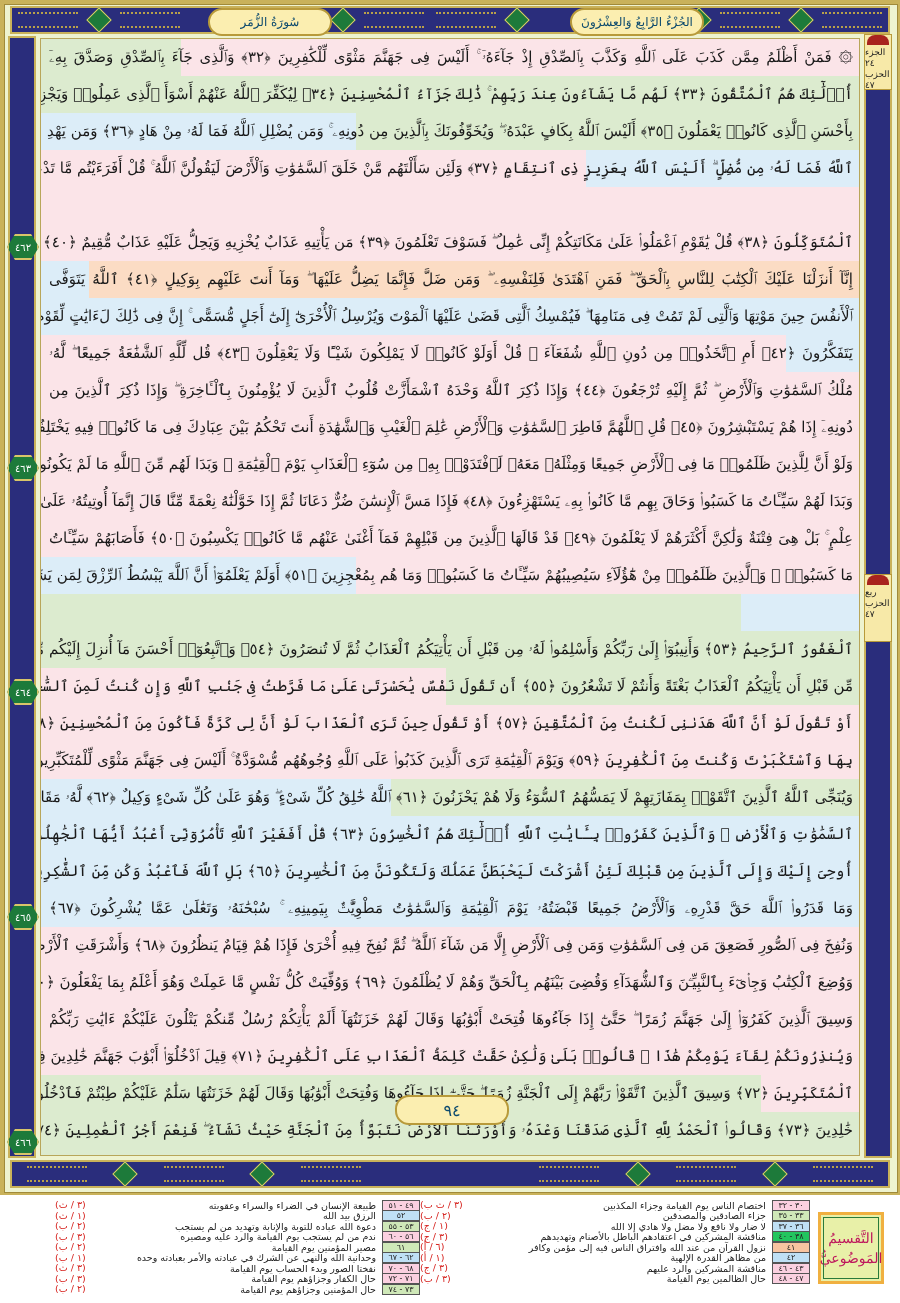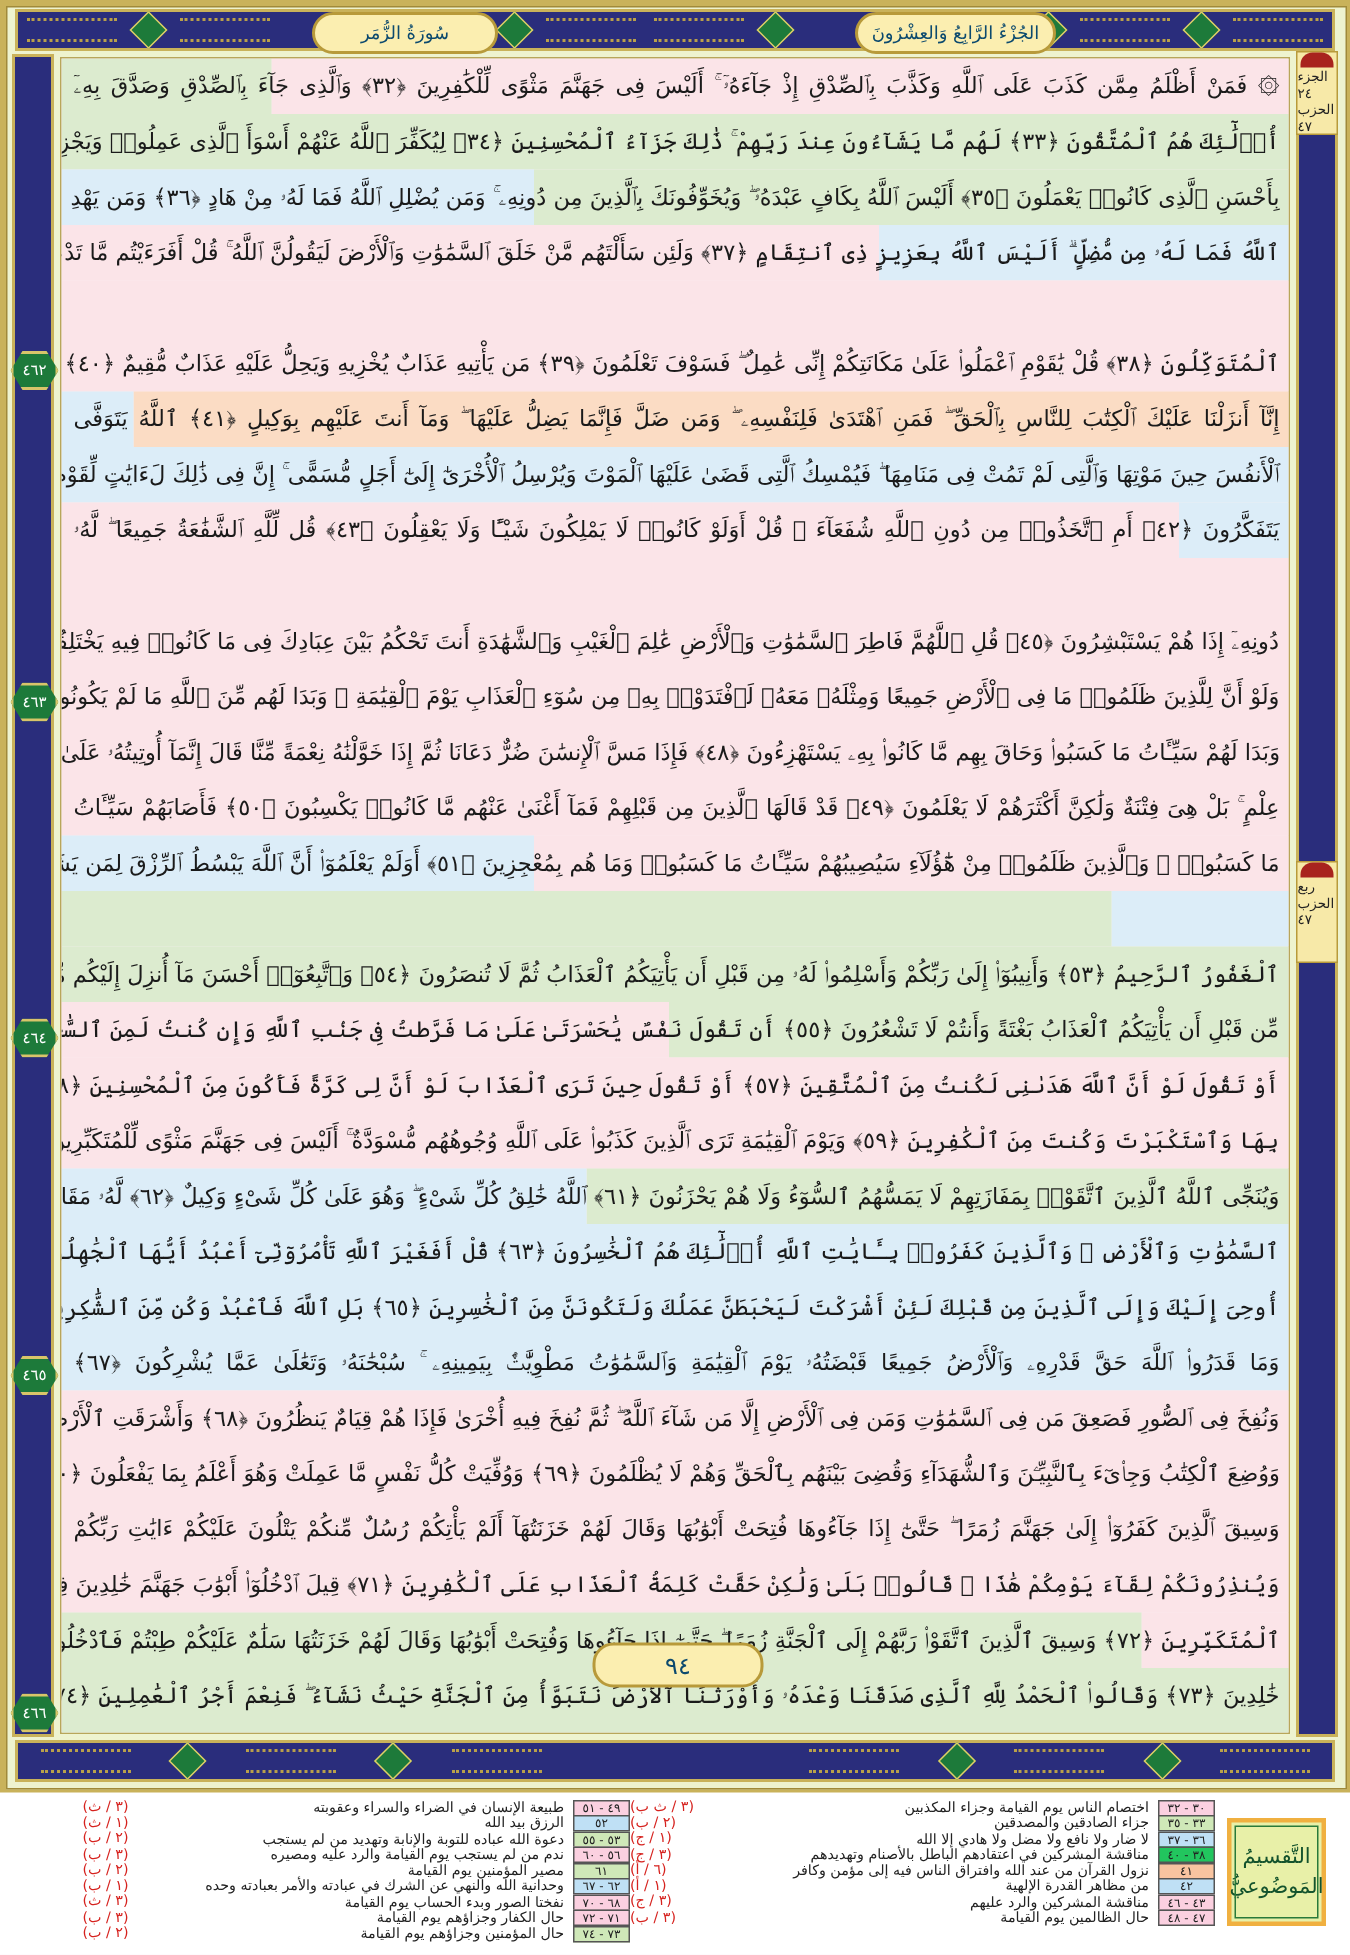--- a/index.html
+++ b/index.html
@@ -26,21 +26,21 @@
   .c-pink{background:#fbe4e8;}
   .c-green{background:#dcebcf;}
   .c-blue{background:#dcedf8;}
   .c-orange{background:#fbdcc4;}
   .line{position:absolute;left:0;width:820px;height:37px;direction:rtl;text-align:justify;text-align-last:justify;font-family:"DejaVu Serif",serif;font-size:15px;line-height:37px;color:#1a1a1a;padding:0 8px;box-sizing:border-box;white-space:nowrap;overflow:hidden;}
   .legend{position:absolute;top:1200px;font-family:"DejaVu Sans",sans-serif;font-size:9.5px;color:#222;direction:rtl;}
   .legend-row{display:flex;align-items:center;height:10.5px;white-space:nowrap;}
   .legend-range{display:inline-block;width:36px;height:9px;border:1px solid #555;font-size:8px;text-align:center;line-height:9px;margin-left:6px;direction:ltr;}
   .legend-ref{position:absolute;font-size:9.5px;color:#d6221e;direction:ltr;}
   .legend-ref div{height:10.5px;line-height:10.5px;white-space:nowrap;}
-  .topic-box{position:absolute;left:818px;top:1212px;width:66px;height:72px;background:#e8f0a8;border:3px solid #f0b040;outline:1px solid #2a7a3a;outline-offset:-6px;box-sizing:border-box;display:flex;align-items:center;justify-content:center;text-align:center;font-family:"DejaVu Serif",serif;font-size:14px;line-height:20px;color:#14532d;}
+  .topic-box{position:absolute;left:818px;top:1212px;width:66px;height:72px;background:#e8f0a8;border:3px solid #f0b040;outline:1px solid #2a7a3a;outline-offset:-6px;box-sizing:border-box;display:flex;align-items:center;justify-content:center;text-align:center;font-family:"DejaVu Serif",serif;font-size:14px;line-height:20px;color:#be185d;}
 </style>
 </head>
 <body>
 
 <div class="frame">
   <div class="frame-inner"></div>
   <div class="band-top">
     <span class="vine"></span>
     <span class="hex"></span>
     <span class="vine"></span>
@@ -126,20 +126,21 @@
   <div class="seg c-green" style="left:0;top:1073px;width:820px;height:45px;"></div>
 
   <div class="line" style="top:0px;">۞ فَمَنْ أَظْلَمُ مِمَّن كَذَبَ عَلَى ٱللَّهِ وَكَذَّبَ بِٱلصِّدْقِ إِذْ جَآءَهُۥٓ ۚ أَلَيْسَ فِى جَهَنَّمَ مَثْوًى لِّلْكَٰفِرِينَ ﴿٣٢﴾ وَٱلَّذِى جَآءَ بِٱلصِّدْقِ وَصَدَّقَ بِهِۦٓ</div>
   <div class="line" style="top:37px;">أُو۟لَٰٓئِكَ هُمُ ٱلْمُتَّقُونَ ﴿٣٣﴾ لَهُم مَّا يَشَآءُونَ عِندَ رَبِّهِمْ ۚ ذَٰلِكَ جَزَآءُ ٱلْمُحْسِنِينَ ﴿٣٤﴾ لِيُكَفِّرَ ٱللَّهُ عَنْهُمْ أَسْوَأَ ٱلَّذِى عَمِلُوا۟ وَيَجْزِيَهُمْ أَجْرَهُم</div>
   <div class="line" style="top:74px;">بِأَحْسَنِ ٱلَّذِى كَانُوا۟ يَعْمَلُونَ ﴿٣٥﴾ أَلَيْسَ ٱللَّهُ بِكَافٍ عَبْدَهُۥ ۖ وَيُخَوِّفُونَكَ بِٱلَّذِينَ مِن دُونِهِۦ ۚ وَمَن يُضْلِلِ ٱللَّهُ فَمَا لَهُۥ مِنْ هَادٍ ﴿٣٦﴾ وَمَن يَهْدِ</div>
   <div class="line" style="top:111px;">ٱللَّهُ فَمَا لَهُۥ مِن مُّضِلٍّ ۗ أَلَيْسَ ٱللَّهُ بِعَزِيزٍ ذِى ٱنتِقَامٍ ﴿٣٧﴾ وَلَئِن سَأَلْتَهُم مَّنْ خَلَقَ ٱلسَّمَٰوَٰتِ وَٱلْأَرْضَ لَيَقُولُنَّ ٱللَّهُ ۚ قُلْ أَفَرَءَيْتُم مَّا تَدْعُونَ</div>
   <div class="line" style="top:185px;">ٱلْمُتَوَكِّلُونَ ﴿٣٨﴾ قُلْ يَٰقَوْمِ ٱعْمَلُوا۟ عَلَىٰ مَكَانَتِكُمْ إِنِّى عَٰمِلٌ ۖ فَسَوْفَ تَعْلَمُونَ ﴿٣٩﴾ مَن يَأْتِيهِ عَذَابٌ يُخْزِيهِ وَيَحِلُّ عَلَيْهِ عَذَابٌ مُّقِيمٌ ﴿٤٠﴾</div>
   <div class="line" style="top:222px;">إِنَّآ أَنزَلْنَا عَلَيْكَ ٱلْكِتَٰبَ لِلنَّاسِ بِٱلْحَقِّ ۖ فَمَنِ ٱهْتَدَىٰ فَلِنَفْسِهِۦ ۖ وَمَن ضَلَّ فَإِنَّمَا يَضِلُّ عَلَيْهَا ۖ وَمَآ أَنتَ عَلَيْهِم بِوَكِيلٍ ﴿٤١﴾ ٱللَّهُ يَتَوَفَّى</div>
   <div class="line" style="top:259px;">ٱلْأَنفُسَ حِينَ مَوْتِهَا وَٱلَّتِى لَمْ تَمُتْ فِى مَنَامِهَا ۖ فَيُمْسِكُ ٱلَّتِى قَضَىٰ عَلَيْهَا ٱلْمَوْتَ وَيُرْسِلُ ٱلْأُخْرَىٰٓ إِلَىٰٓ أَجَلٍ مُّسَمًّى ۚ إِنَّ فِى ذَٰلِكَ لَءَايَٰتٍ لِّقَوْمٍ</div>
   <div class="line" style="top:296px;">يَتَفَكَّرُونَ ﴿٤٢﴾ أَمِ ٱتَّخَذُوا۟ مِن دُونِ ٱللَّهِ شُفَعَآءَ ۚ قُلْ أَوَلَوْ كَانُوا۟ لَا يَمْلِكُونَ شَيْـًٔا وَلَا يَعْقِلُونَ ﴿٤٣﴾ قُل لِّلَّهِ ٱلشَّفَٰعَةُ جَمِيعًا ۖ لَّهُۥ</div>
+  <div class="line" style="top:333px;">مُلْكُ ٱلسَّمَٰوَٰتِ وَٱلْأَرْضِ ۖ ثُمَّ إِلَيْهِ تُرْجَعُونَ ﴿٤٤﴾ وَإِذَا ذُكِرَ ٱللَّهُ وَحْدَهُ ٱشْمَأَزَّتْ قُلُوبُ ٱلَّذِينَ لَا يُؤْمِنُونَ بِٱلْـَٔاخِرَةِ ۖ وَإِذَا ذُكِرَ ٱلَّذِينَ مِن</div>
   <div class="line" style="top:370px;">دُونِهِۦٓ إِذَا هُمْ يَسْتَبْشِرُونَ ﴿٤٥﴾ قُلِ ٱللَّهُمَّ فَاطِرَ ٱلسَّمَٰوَٰتِ وَٱلْأَرْضِ عَٰلِمَ ٱلْغَيْبِ وَٱلشَّهَٰدَةِ أَنتَ تَحْكُمُ بَيْنَ عِبَادِكَ فِى مَا كَانُوا۟ فِيهِ يَخْتَلِفُونَ ﴿٤٦﴾</div>
   <div class="line" style="top:407px;">وَلَوْ أَنَّ لِلَّذِينَ ظَلَمُوا۟ مَا فِى ٱلْأَرْضِ جَمِيعًا وَمِثْلَهُۥ مَعَهُۥ لَٱفْتَدَوْا۟ بِهِۦ مِن سُوٓءِ ٱلْعَذَابِ يَوْمَ ٱلْقِيَٰمَةِ ۚ وَبَدَا لَهُم مِّنَ ٱللَّهِ مَا لَمْ يَكُونُوا۟ يَحْتَسِبُونَ ﴿٤٧﴾</div>
   <div class="line" style="top:444px;">وَبَدَا لَهُمْ سَيِّـَٔاتُ مَا كَسَبُوا۟ وَحَاقَ بِهِم مَّا كَانُوا۟ بِهِۦ يَسْتَهْزِءُونَ ﴿٤٨﴾ فَإِذَا مَسَّ ٱلْإِنسَٰنَ ضُرٌّ دَعَانَا ثُمَّ إِذَا خَوَّلْنَٰهُ نِعْمَةً مِّنَّا قَالَ إِنَّمَآ أُوتِيتُهُۥ عَلَىٰ</div>
   <div class="line" style="top:481px;">عِلْمٍ ۚ بَلْ هِىَ فِتْنَةٌ وَلَٰكِنَّ أَكْثَرَهُمْ لَا يَعْلَمُونَ ﴿٤٩﴾ قَدْ قَالَهَا ٱلَّذِينَ مِن قَبْلِهِمْ فَمَآ أَغْنَىٰ عَنْهُم مَّا كَانُوا۟ يَكْسِبُونَ ﴿٥٠﴾ فَأَصَابَهُمْ سَيِّـَٔاتُ</div>
   <div class="line" style="top:518px;">مَا كَسَبُوا۟ ۚ وَٱلَّذِينَ ظَلَمُوا۟ مِنْ هَٰٓؤُلَآءِ سَيُصِيبُهُمْ سَيِّـَٔاتُ مَا كَسَبُوا۟ وَمَا هُم بِمُعْجِزِينَ ﴿٥١﴾ أَوَلَمْ يَعْلَمُوٓا۟ أَنَّ ٱللَّهَ يَبْسُطُ ٱلرِّزْقَ لِمَن يَشَآءُ وَيَقْدِرُ ۚ إِنَّ فِى</div>
   <div class="line" style="top:592px;">ٱلْغَفُورُ ٱلرَّحِيمُ ﴿٥٣﴾ وَأَنِيبُوٓا۟ إِلَىٰ رَبِّكُمْ وَأَسْلِمُوا۟ لَهُۥ مِن قَبْلِ أَن يَأْتِيَكُمُ ٱلْعَذَابُ ثُمَّ لَا تُنصَرُونَ ﴿٥٤﴾ وَٱتَّبِعُوٓا۟ أَحْسَنَ مَآ أُنزِلَ إِلَيْكُم مِّن رَّبِّكُم</div>
   <div class="line" style="top:629px;">مِّن قَبْلِ أَن يَأْتِيَكُمُ ٱلْعَذَابُ بَغْتَةً وَأَنتُمْ لَا تَشْعُرُونَ ﴿٥٥﴾ أَن تَقُولَ نَفْسٌ يَٰحَسْرَتَىٰ عَلَىٰ مَا فَرَّطتُ فِى جَنۢبِ ٱللَّهِ وَإِن كُنتُ لَمِنَ ٱلسَّٰخِرِينَ ﴿٥٦﴾</div>
   <div class="line" style="top:666px;">أَوْ تَقُولَ لَوْ أَنَّ ٱللَّهَ هَدَىٰنِى لَكُنتُ مِنَ ٱلْمُتَّقِينَ ﴿٥٧﴾ أَوْ تَقُولَ حِينَ تَرَى ٱلْعَذَابَ لَوْ أَنَّ لِى كَرَّةً فَأَكُونَ مِنَ ٱلْمُحْسِنِينَ ﴿٥٨﴾ بَلَىٰ قَدْ جَآءَتْكَ ءَايَٰتِى فَكَذَّبْتَ</div>
   <div class="line" style="top:703px;">بِهَا وَٱسْتَكْبَرْتَ وَكُنتَ مِنَ ٱلْكَٰفِرِينَ ﴿٥٩﴾ وَيَوْمَ ٱلْقِيَٰمَةِ تَرَى ٱلَّذِينَ كَذَبُوا۟ عَلَى ٱللَّهِ وُجُوهُهُم مُّسْوَدَّةٌ ۚ أَلَيْسَ فِى جَهَنَّمَ مَثْوًى لِّلْمُتَكَبِّرِينَ ﴿٦٠﴾</div>
   <div class="line" style="top:740px;">وَيُنَجِّى ٱللَّهُ ٱلَّذِينَ ٱتَّقَوْا۟ بِمَفَازَتِهِمْ لَا يَمَسُّهُمُ ٱلسُّوٓءُ وَلَا هُمْ يَحْزَنُونَ ﴿٦١﴾ ٱللَّهُ خَٰلِقُ كُلِّ شَىْءٍ ۖ وَهُوَ عَلَىٰ كُلِّ شَىْءٍ وَكِيلٌ ﴿٦٢﴾ لَّهُۥ مَقَالِيدُ</div>

